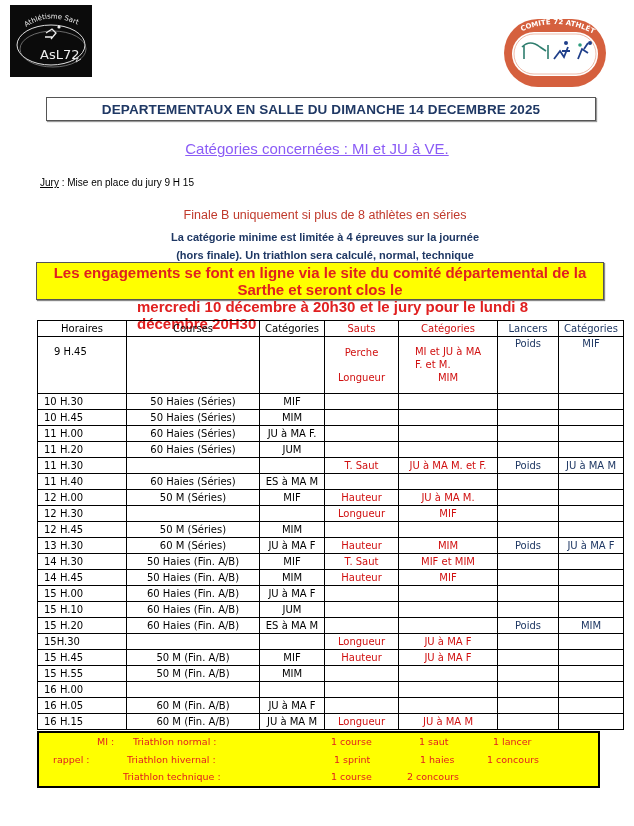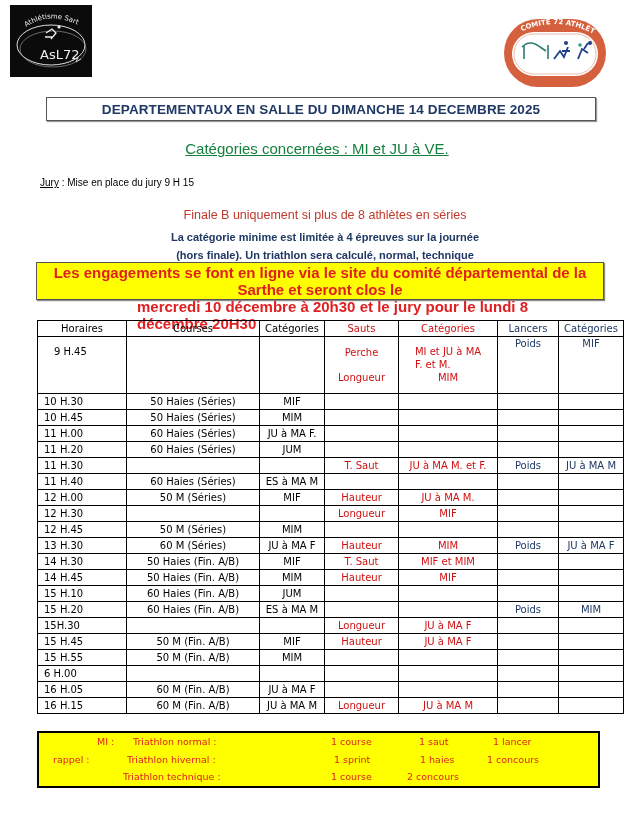--- a/index.html
+++ b/index.html
@@ -6,21 +6,21 @@
   body { width:634px; height:826px; position:relative; overflow:hidden;
          font-family:"Liberation Sans", sans-serif; color:#000; }
   .logo-left { position:absolute; left:10px; top:5px; width:82px; height:72px; background:#0b0b0b; }
   .logo-left svg, .logo-right svg { width:100%; height:100%; display:block; }
   .logo-right { position:absolute; left:500px; top:15px; width:110px; height:76px; }
   .title-box { position:absolute; left:46px; top:97px; width:548px; height:22px;
                border:1.5px solid #555; box-shadow:1px 1px 1px #999;
                display:flex; align-items:center; justify-content:center;
                font-weight:bold; font-size:13.5px; color:#1f3864; letter-spacing:0.1px; }
   .cats { position:absolute; left:0; width:634px; top:140px; text-align:center;
-          color:#15803d; font-size:15px; }
+          color:#8b5cf6; font-size:15px; }
   .cats span { text-decoration:underline; }
   .jury { position:absolute; left:40px; top:177px; font-size:10px; }
   .jury u { text-decoration:underline; }
   .finale { position:absolute; left:0; width:634px; top:208px; text-align:center;
             color:#c0392b; font-size:12.5px; padding-left:16px; box-sizing:border-box; }
   .mini { position:absolute; left:0; width:634px; top:228px; text-align:center;
           color:#1f3864; font-size:11px; font-weight:bold; line-height:18px; padding-left:16px; box-sizing:border-box; }
   .notice { position:absolute; left:36px; top:262px; width:566px; height:36px;
             background:#ffff00; border:1.5px solid #555; box-shadow:1px 1px 1px #888;
             color:#e02020; font-weight:bold; font-size:15px; line-height:17px; }
@@ -228,20 +228,29 @@
       <tr>
         <td class="c-h">14 H.45</td>
         <td class="c-c">50 Haies (Fin. A/B)</td>
         <td class="c-cat bold">MIM</td>
         <td class="c-s bold">Hauteur</td>
         <td class="c-sc bold">MIF</td>
         <td class="c-l bold"></td>
         <td class="c-lc bold"></td>
       </tr>
       <tr>
+        <td class="c-h">15 H.00</td>
+        <td class="c-c">60 Haies (Fin. A/B)</td>
+        <td class="c-cat bold">JU à MA F</td>
+        <td class="c-s bold"></td>
+        <td class="c-sc bold"></td>
+        <td class="c-l bold"></td>
+        <td class="c-lc bold"></td>
+      </tr>
+      <tr>
         <td class="c-h">15 H.10</td>
         <td class="c-c">60 Haies (Fin. A/B)</td>
         <td class="c-cat bold">JUM</td>
         <td class="c-s bold"></td>
         <td class="c-sc bold"></td>
         <td class="c-l bold"></td>
         <td class="c-lc bold"></td>
       </tr>
       <tr>
         <td class="c-h">15 H.20</td>
@@ -273,21 +282,21 @@
       <tr>
         <td class="c-h">15 H.55</td>
         <td class="c-c">50 M (Fin. A/B)</td>
         <td class="c-cat bold">MIM</td>
         <td class="c-s bold"></td>
         <td class="c-sc bold"></td>
         <td class="c-l bold"></td>
         <td class="c-lc bold"></td>
       </tr>
       <tr>
-        <td class="c-h">6 H.00</td>
+        <td class="c-h">16 H.00</td>
         <td class="c-c"></td>
         <td class="c-cat bold"></td>
         <td class="c-s bold"></td>
         <td class="c-sc bold"></td>
         <td class="c-l bold"></td>
         <td class="c-lc bold"></td>
       </tr>
       <tr>
         <td class="c-h">16 H.05</td>
         <td class="c-c">60 M (Fin. A/B)</td>

